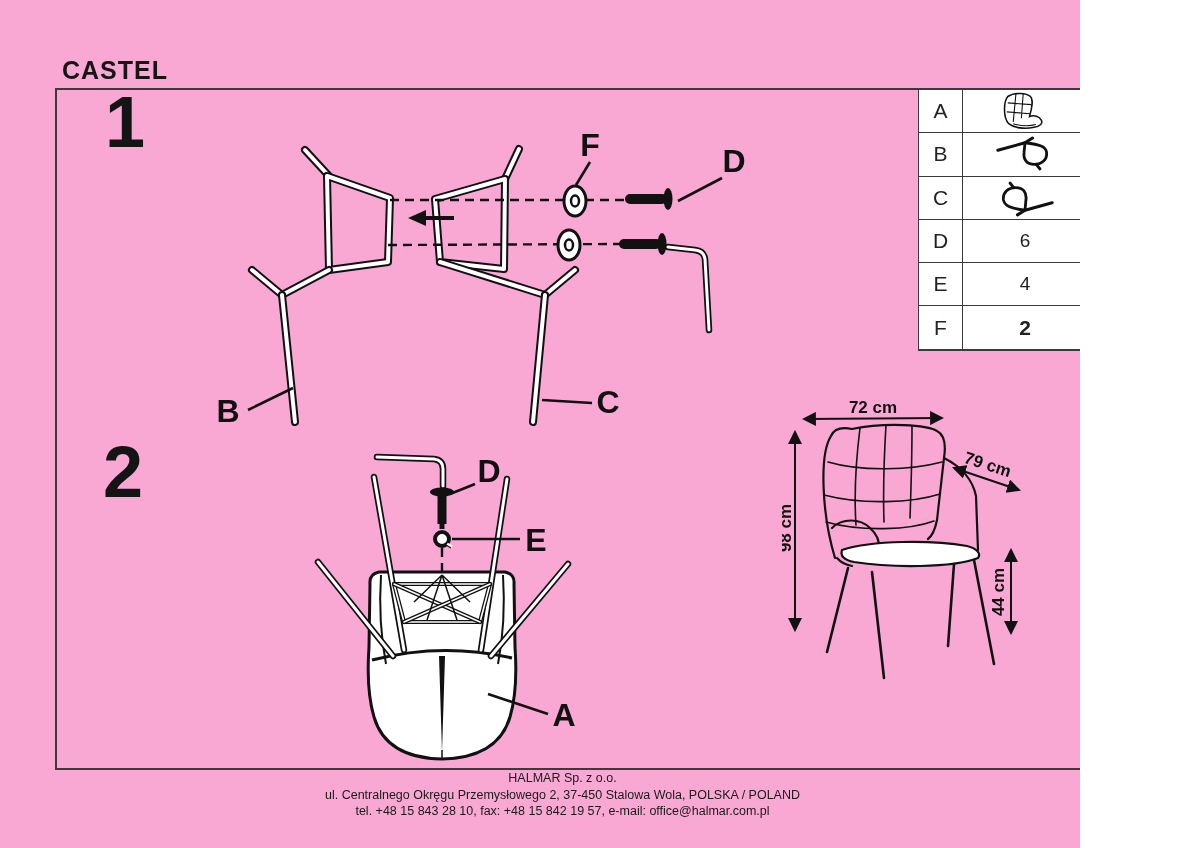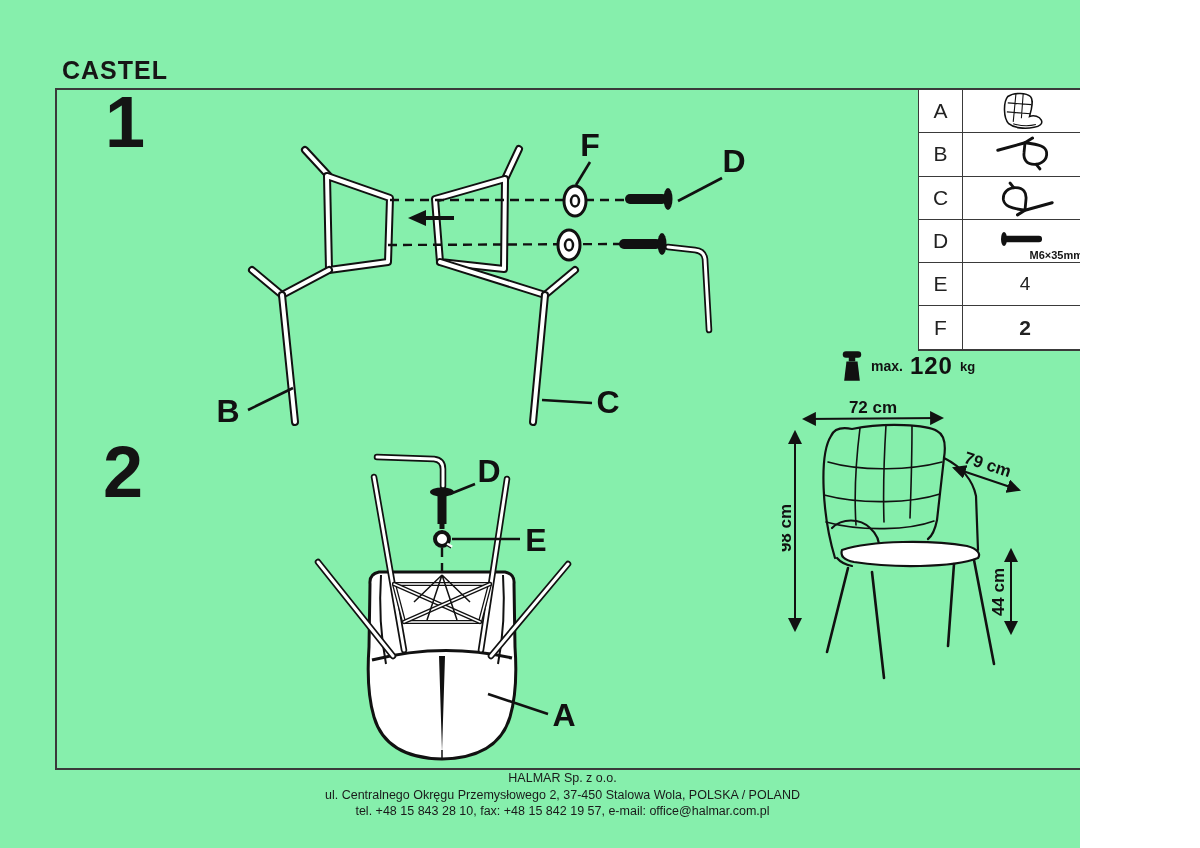--- a/index.html
+++ b/index.html
@@ -1,16 +1,16 @@
 <!DOCTYPE html>
 <html><head>
 <meta charset="utf-8">
 <style>
   html,body{margin:0;padding:0;background:#fff;}
-  .page{position:relative;width:1080px;height:848px;background:#86efac;overflow:hidden;
+  .page{position:relative;width:1080px;height:848px;background:#f9a8d4;overflow:hidden;
         font-family:"Liberation Sans", sans-serif;color:#111;}
   .title{position:absolute;left:62px;top:56px;font-size:25px;font-weight:bold;letter-spacing:1px;color:#161616;}
   .main-box{position:absolute;left:55px;top:88px;width:1078px;height:678px;border:2px solid #3a3a3a;}
   .step-num{position:absolute;font-size:72px;font-weight:bold;line-height:1;color:#141414;}
   .step1-num{left:48px;top:-4px;}
   .step2-num{left:46px;top:346px;}
   .d1{position:absolute;left:105px;top:22px;}
   .d2{position:absolute;left:225px;top:342px;}
   .dims{position:absolute;left:725px;top:310px;}
   
@@ -205,49 +205,32 @@
           <svg width="60" height="38" viewBox="0 0 64 40">
             <path d="M61,25 L32,33 M32,33 L24,38" fill="none" stroke="#111" stroke-width="3.2" stroke-linecap="round"></path>
             <path d="M32,33 C16,31 10,28 9,22 C8,14 14,9 22,9 C30,9 34,14 33,22 Z" fill="none" stroke="#111" stroke-width="3" stroke-linejoin="round"></path>
             <path d="M20,9 L16,4" stroke="#111" stroke-width="3" stroke-linecap="round"></path>
           </svg>
         </div>
         <div class="p-cell p-qty">1</div>
       </div>
       <div class="p-row">
         <div class="p-cell p-letter">D</div>
-        <div class="p-cell">
-          <svg width="56" height="22" viewBox="0 0 56 22">
-            <ellipse cx="7" cy="9" rx="3" ry="7" fill="#111"></ellipse>
-            <rect x="7" y="5.8" width="38" height="6.4" rx="3" fill="#111"></rect>
-          </svg>
-          <span class="spec">M6×35mm</span>
-        </div>
         <div class="p-cell p-qty">6</div>
       </div>
       <div class="p-row">
         <div class="p-cell p-letter">E</div>
         <div class="p-cell p-qty">4</div>
       </div>
       <div class="p-row">
         <div class="p-cell p-letter">F</div>
         <div class="p-cell p-qty bold">2</div>
       </div>
     </div>
 
-    <div class="max-load">
-      <svg width="24" height="36" viewBox="0 0 26 36">
-        <rect x="3" y="2" width="20" height="7" rx="3.5" fill="#111"></rect>
-        <rect x="9.5" y="8" width="7" height="5" fill="#111"></rect>
-        <path d="M7,13 L19,13 L21.5,34 L4.5,34 Z" fill="#111"></path>
-      </svg>
-      <span class="ml-prefix">max.</span>
-      <span class="ml-value">120</span>
-      <span class="ml-unit">kg</span>
-    </div>
 
     <svg class="dims" width="290" height="290" viewBox="0 0 290 290">
       <defs>
         <marker id="ah" viewBox="0 0 10 10" refX="8.5" refY="5" markerWidth="7" markerHeight="7" orient="auto-start-reverse">
           <path d="M0,0 L10,5 L0,10 Z" fill="#111"></path>
         </marker>
       </defs>
 
       <g fill="none" stroke="#111" stroke-width="2.2" stroke-linecap="round">
         <path d="M162,58 C180,67 191,81 194,96 L196,150"></path>

